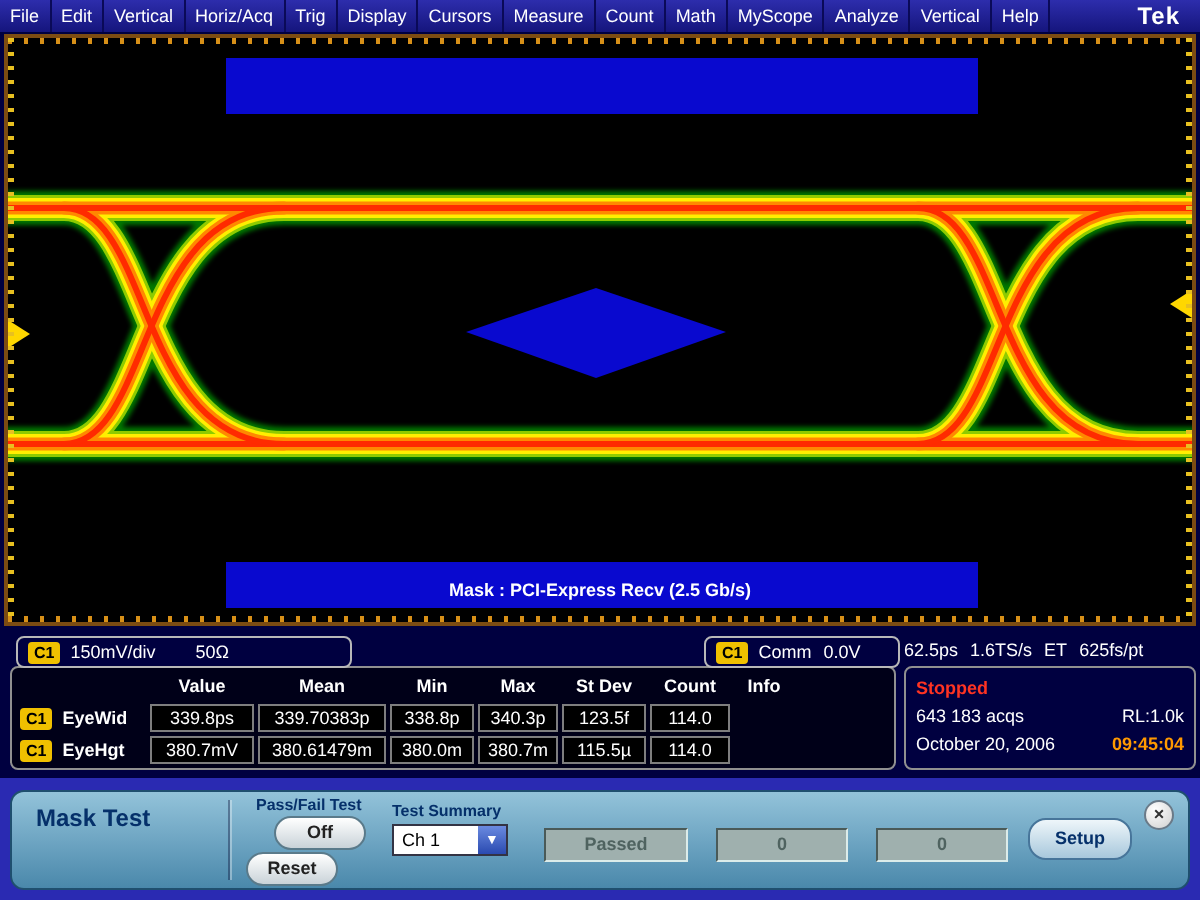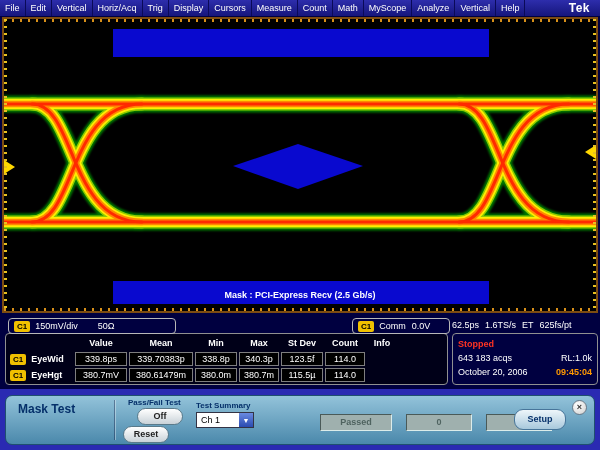--- a/index.html
+++ b/index.html
@@ -115,21 +115,21 @@
   }
   .dropdown-value { padding-left:4px; flex:1; }
   .dropdown-arrow {
     width:14px; height:100%; background:linear-gradient(#6a8ae0,#2a4ab0);
     color:#fff; font-size:7px; display:flex; align-items:center; justify-content:center;
   }
   .status-box {
     position:absolute; top:18px; height:15px; line-height:15px;
     background:#9fb0ae; color:#4f6360; font-size:9px; font-weight:bold; text-align:center;
     border-top:1px solid #4a5a58; border-left:1px solid #4a5a58;
-    border-bottom:1px solid #dcecea; border-right:1px solid #dcecea;margin-left:48px;
+    border-bottom:1px solid #dcecea; border-right:1px solid #dcecea;
   }
   .box-passed { left:266px; width:70px; }
   .box-c1     { left:352px; width:64px; }
   .box-c2     { left:432px; width:64px; }
   .panel-close {
     position:absolute; right:7px; top:4px; width:13px; height:13px;
     border-radius:50%; background:radial-gradient(circle at 35% 30%, #ffffff, #cfcfcf);
     border:1px solid #6a7a88; color:#333; font-size:9px; font-weight:bold;
     text-align:center; line-height:12px; cursor:pointer;
   }

